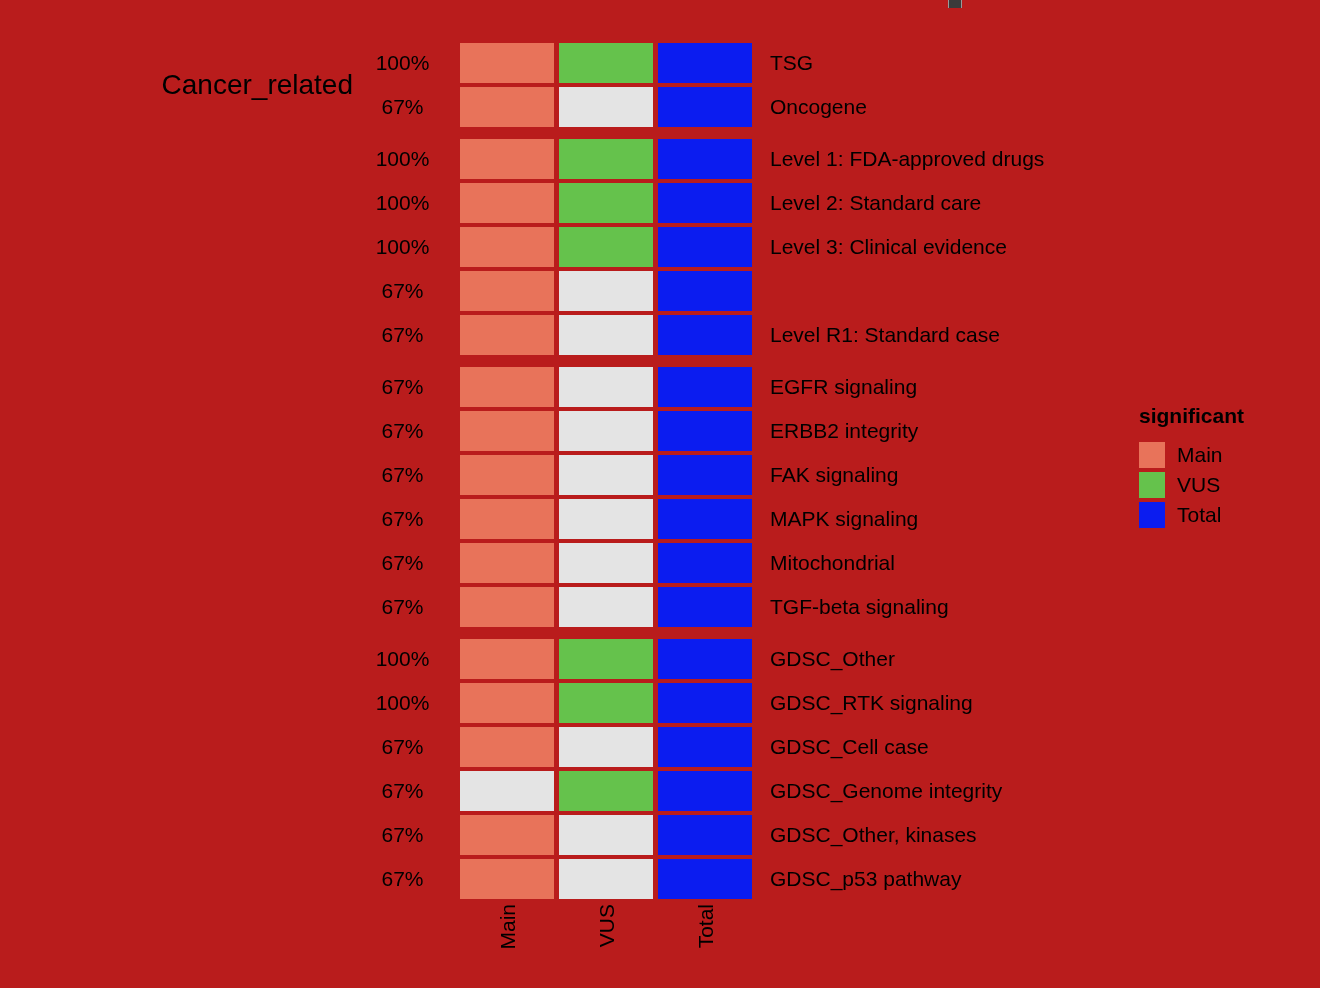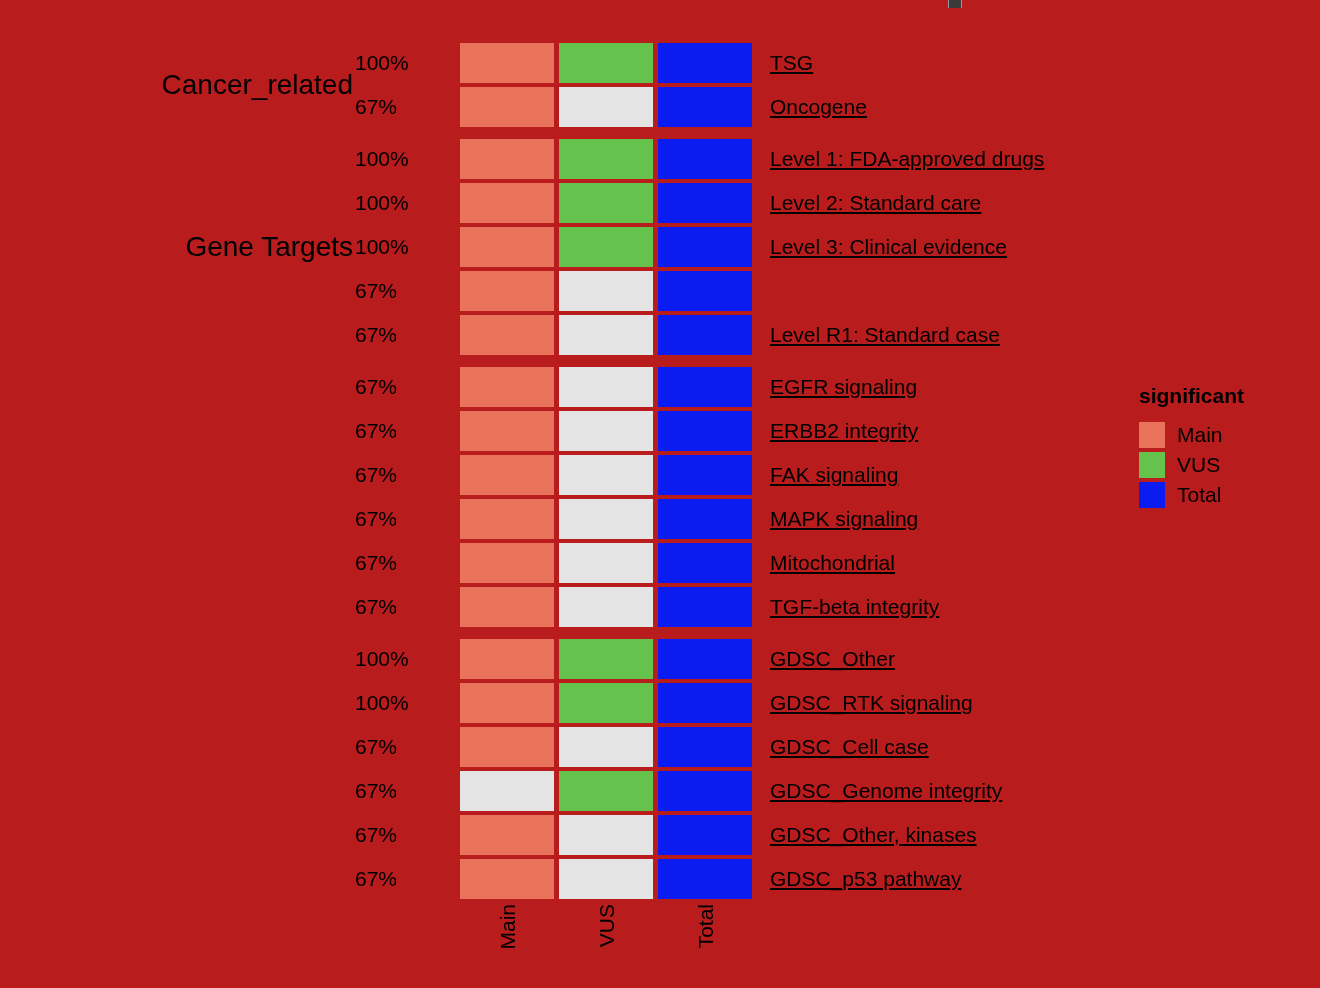--- a/index.html
+++ b/index.html
@@ -53,36 +53,35 @@
     white-space: nowrap;
   }
   .row {
     display: flex;
     align-items: center;
     height: 40px;
     padding-left: 355px;
   }
   .pct {
     width: 95px;
-    text-align: left;
+    text-align: center;
     font-size: 21px;
     margin-right: 10px;
     white-space: nowrap;
   }
   .cell {
     width: 94px;
     height: 40px;
     margin-right: 5px;
     flex: none;
   }
   .row-label {
     margin-left: 13px;
     font-size: 21px;
     white-space: nowrap;
-    text-decoration: underline;
   }
   .xlabels {
     position: absolute;
     left: 460px;
     top: 904px;
     display: flex;
   }
   .xlab-slot {
     width: 94px;
     margin-right: 5px;
@@ -93,21 +92,21 @@
   .xlab-text {
     writing-mode: vertical-rl;
     transform: rotate(180deg);
     font-size: 21px;
     line-height: 1;
     white-space: nowrap;
   }
   .legend {
     position: absolute;
     left: 1139px;
-    top: 384px;
+    top: 404px;
   }
   .legend-title {
     font-size: 21px;
     font-weight: bold;
     margin-bottom: 14px;
     white-space: nowrap;
   }
   .legend-item {
     display: flex;
     align-items: center;
@@ -142,21 +141,20 @@
         </div>
         <div class="row">
           <div class="pct">67%</div>
           <div class="cell" style="background: rgb(232, 115, 90);"></div>
           <div class="cell" style="background: rgb(228, 228, 228);"></div>
           <div class="cell" style="background: rgb(11, 28, 240);"></div>
           <div class="row-label">Oncogene</div>
         </div>
       </div>
       <div class="group">
-        <div class="group-label">Gene Targets</div>
         <div class="row">
           <div class="pct">100%</div>
           <div class="cell" style="background: rgb(232, 115, 90);"></div>
           <div class="cell" style="background: rgb(101, 194, 76);"></div>
           <div class="cell" style="background: rgb(11, 28, 240);"></div>
           <div class="row-label">Level 1: FDA-approved drugs</div>
         </div>
         <div class="row">
           <div class="pct">100%</div>
           <div class="cell" style="background: rgb(232, 115, 90);"></div>
@@ -219,21 +217,21 @@
           <div class="cell" style="background: rgb(232, 115, 90);"></div>
           <div class="cell" style="background: rgb(228, 228, 228);"></div>
           <div class="cell" style="background: rgb(11, 28, 240);"></div>
           <div class="row-label">Mitochondrial</div>
         </div>
         <div class="row">
           <div class="pct">67%</div>
           <div class="cell" style="background: rgb(232, 115, 90);"></div>
           <div class="cell" style="background: rgb(228, 228, 228);"></div>
           <div class="cell" style="background: rgb(11, 28, 240);"></div>
-          <div class="row-label">TGF-beta integrity</div>
+          <div class="row-label">TGF-beta signaling</div>
         </div>
       </div>
       <div class="group">
         <div class="row">
           <div class="pct">100%</div>
           <div class="cell" style="background: rgb(232, 115, 90);"></div>
           <div class="cell" style="background: rgb(101, 194, 76);"></div>
           <div class="cell" style="background: rgb(11, 28, 240);"></div>
           <div class="row-label">GDSC_Other</div>
         </div>

